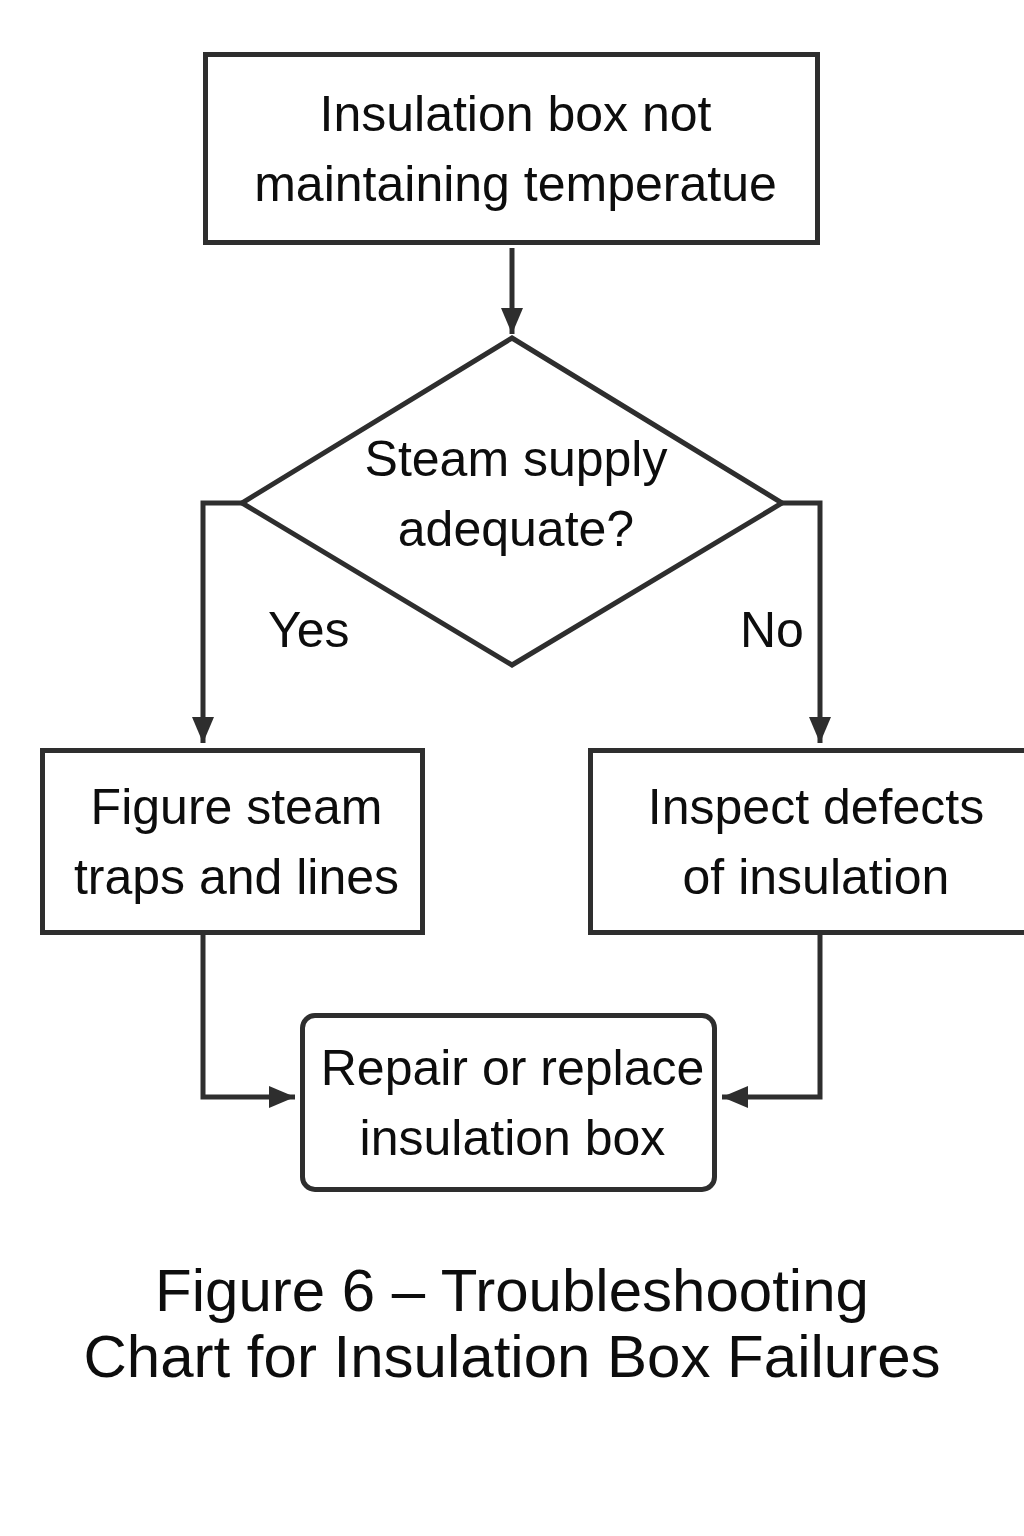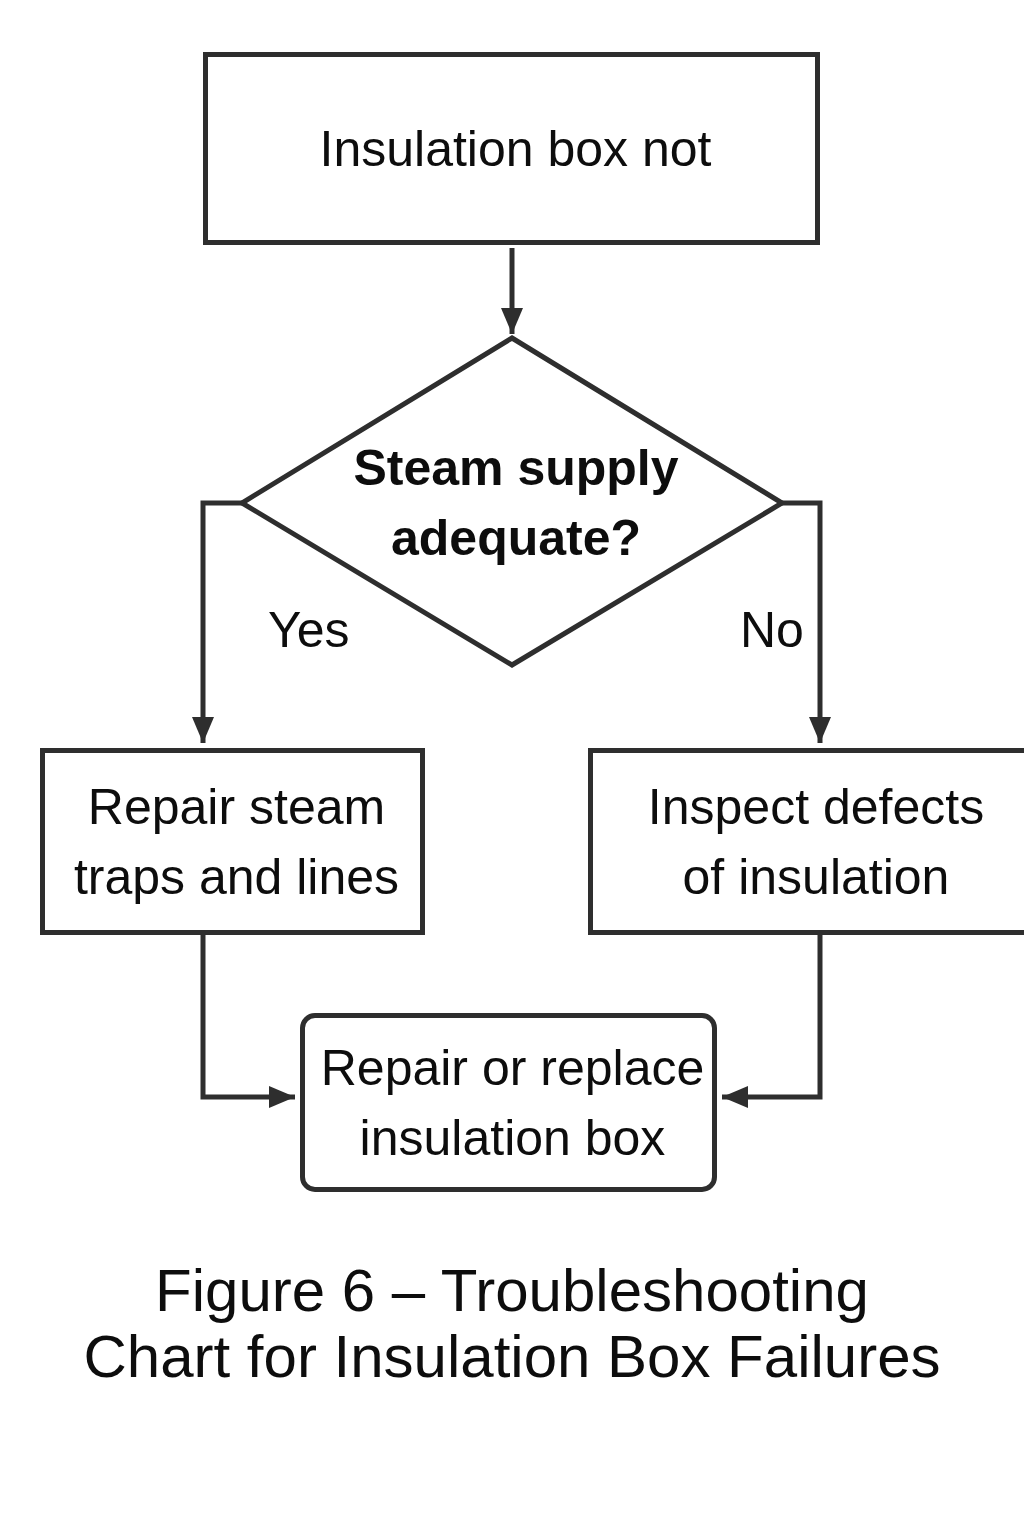--- a/index.html
+++ b/index.html
@@ -78,33 +78,34 @@
 
     <path d="M780,503 L820,503 L820,743" fill="none" stroke="#2e2e2e" stroke-width="5" marker-end="url(#arrow)"></path>
 
     <path d="M203,933 L203,1097 L295,1097" fill="none" stroke="#2e2e2e" stroke-width="5" marker-end="url(#arrow)"></path>
 
     <path d="M820,933 L820,1097 L722,1097" fill="none" stroke="#2e2e2e" stroke-width="5" marker-end="url(#arrow)"></path>
   </svg>
 
   <div class="node box" style="left:203px; top:52px; width:617px; height:193px;">
     <div>Insulation box not</div>
+    <div>maintaining temperatue</div>
   </div>
 
-  <div class="node diamond-text" style="left:312px; top:428px; width:400px; height:150px;font-weight:bold;">
+  <div class="node diamond-text" style="left:312px; top:419px; width:400px; height:150px;">
     <div>Steam supply</div>
     <div>adequate?</div>
   </div>
 
   <div class="edge-label" style="left:222px; top:602px;margin-left:46px;">Yes</div>
 
   <div class="edge-label" style="left:740px; top:602px;">No</div>
 
   <div class="node box" style="left:40px; top:748px; width:385px; height:187px;">
-    <div>Repair steam</div>
+    <div>Figure steam</div>
     <div>traps and lines</div>
   </div>
 
   <div class="node box" style="left:588px; top:748px; width:448px; height:187px;">
     <div>Inspect defects</div>
     <div>of insulation</div>
   </div>
 
   <div class="node box" style="left:300px; top:1013px; width:417px; height:179px;border-radius:15px;">
     <div>Repair or replace</div>

